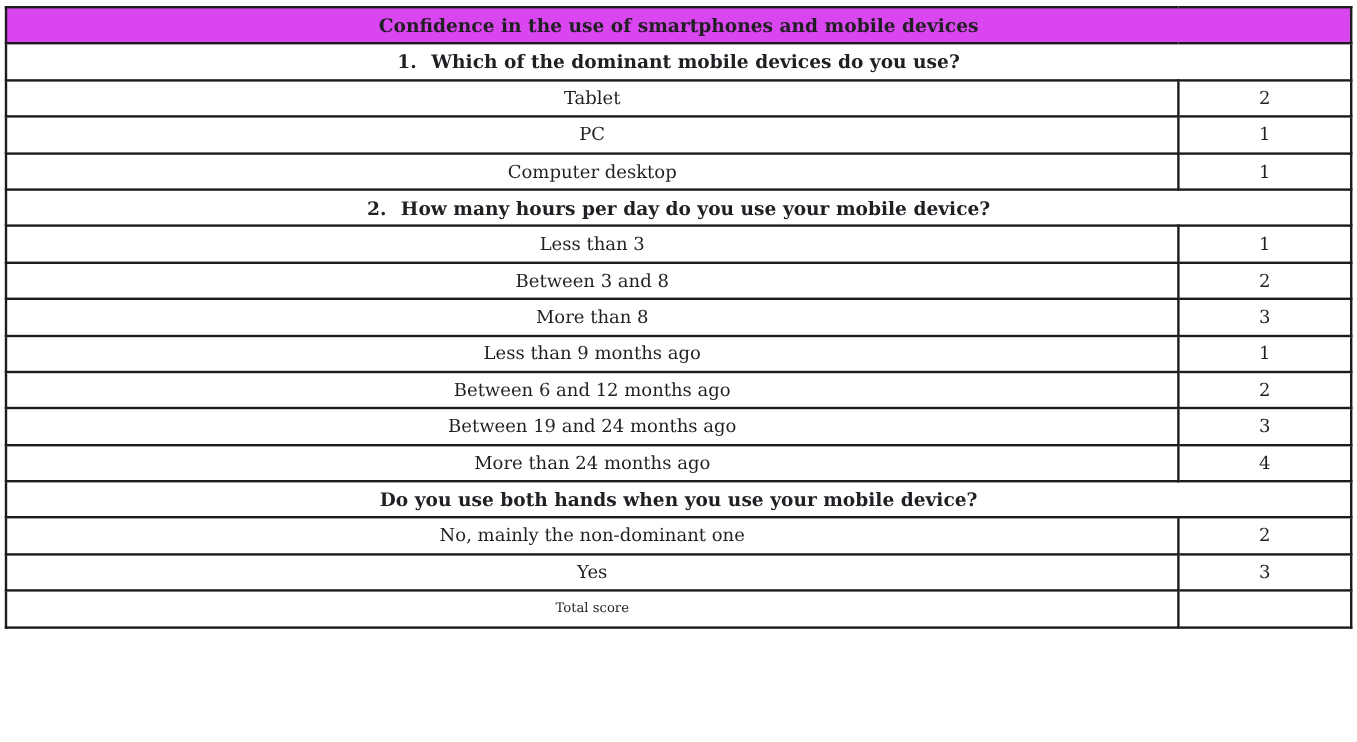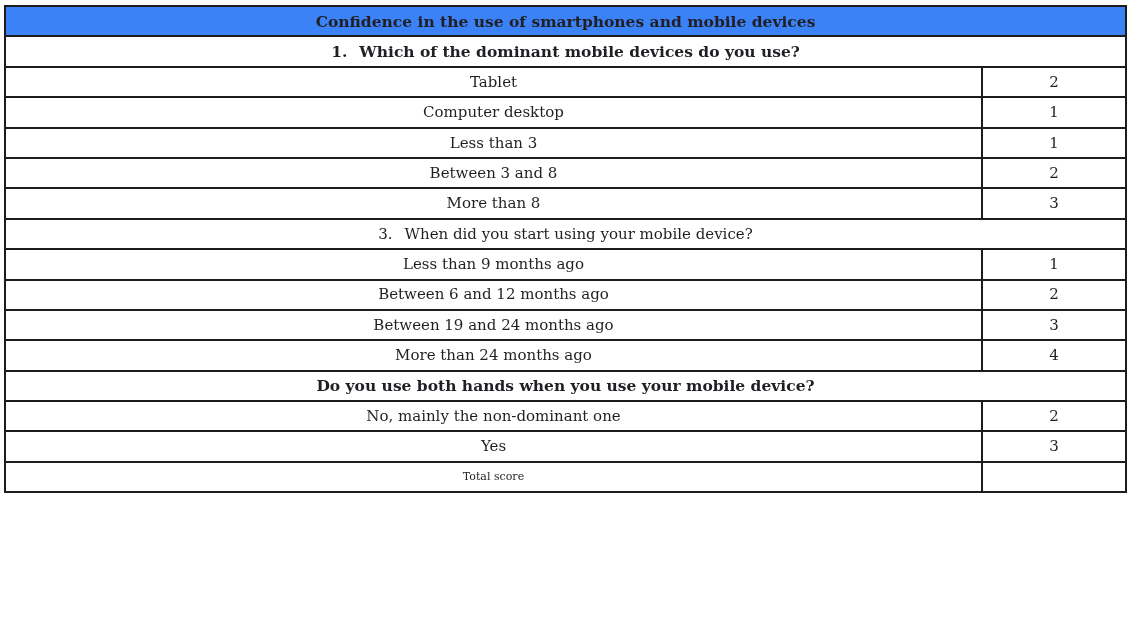--- a/index.html
+++ b/index.html
@@ -52,47 +52,51 @@
 </head>
 <body style="color: rgb(33, 31, 36);">
 
 <table class="qtable">
   <colgroup>
     <col style="width: 977px">
     <col style="width: 144px">
   </colgroup>
   <tbody id="qtbody">
     <tr class="title-row">
-      <td colspan="2" style="background: #3b82f6;">Confidence in the use of smartphones and mobile devices</td>
+      <td colspan="2" style="background: #d946ef;">Confidence in the use of smartphones and mobile devices</td>
     </tr>
   <tr class="q">
         <td colspan="2"><span class="qnum">1.</span><span>Which of the dominant mobile devices do you use?</span></td>
       </tr>
       <tr class="answer">
         <td>Tablet</td>
         <td>2</td>
       </tr>
       <tr class="answer">
+        <td>PC</td>
+        <td>1</td>
+      </tr>
+      <tr class="answer">
         <td>Computer desktop</td>
         <td>1</td>
+      </tr>
+      <tr class="q">
+        <td colspan="2"><span class="qnum">2.</span><span>How many hours per day do you use your mobile device?</span></td>
       </tr>
       <tr class="answer">
         <td>Less than 3</td>
         <td>1</td>
       </tr>
       <tr class="answer">
         <td>Between 3 and 8</td>
         <td>2</td>
       </tr>
       <tr class="answer">
         <td>More than 8</td>
         <td>3</td>
-      </tr>
-      <tr class="q regular">
-        <td colspan="2"><span class="qnum">3.</span><span>When did you start using your mobile device?</span></td>
       </tr>
       <tr class="answer">
         <td>Less than 9 months ago</td>
         <td>1</td>
       </tr>
       <tr class="answer">
         <td>Between 6 and 12 months ago</td>
         <td>2</td>
       </tr>
       <tr class="answer">

